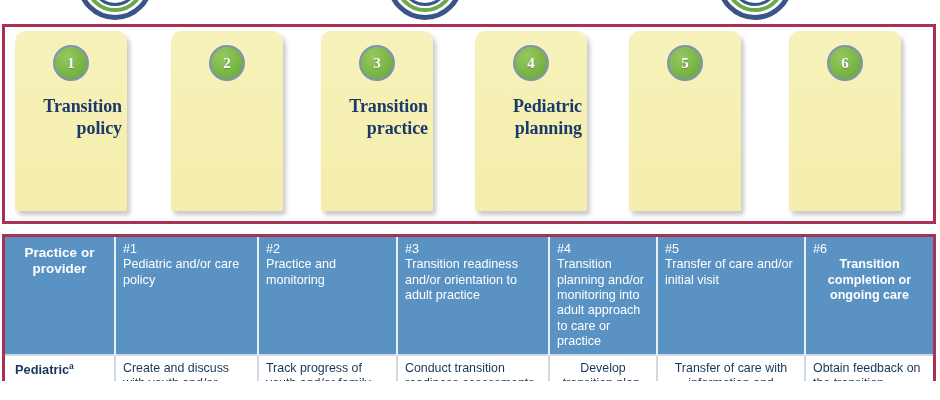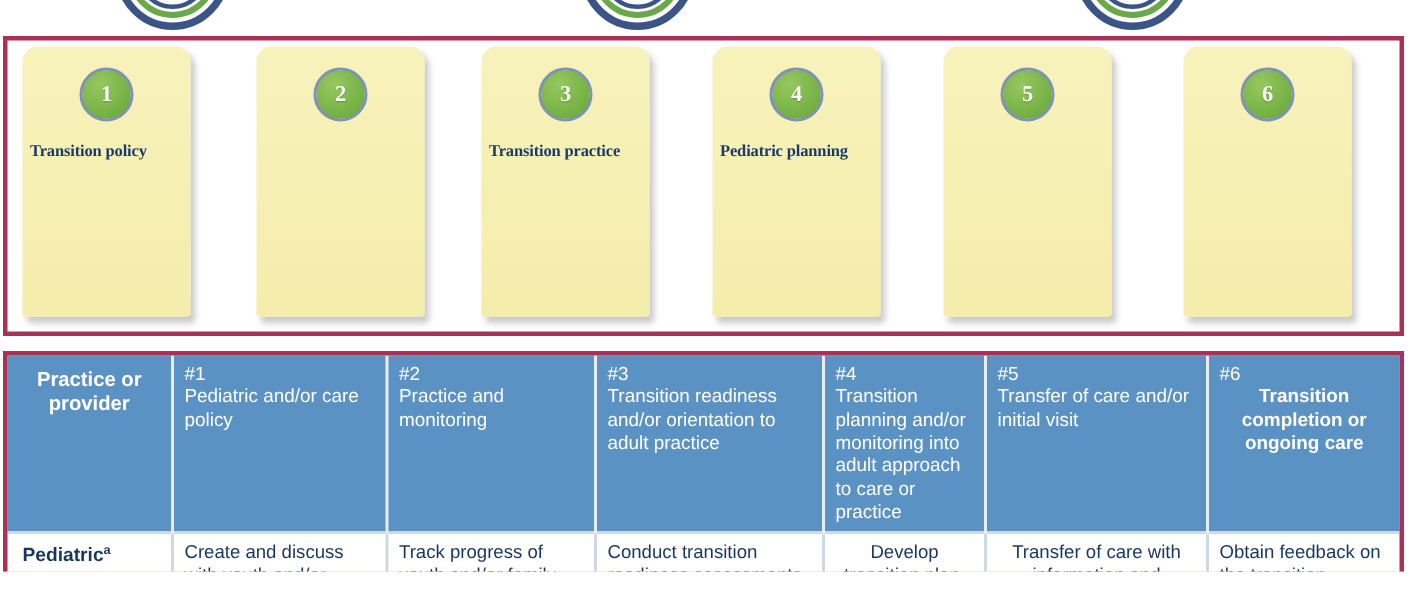--- a/index.html
+++ b/index.html
@@ -94,41 +94,41 @@
     font-weight: bold;
     display: flex;
     align-items: center;
     justify-content: center;
     font-family: "Liberation Serif", serif;
     text-shadow: 0 1px 1px rgba(0,0,0,0.25);
   }
   .step-label {
     margin-top: 14px;
     width: 102px;
-    text-align: left;
+    text-align: right;
     color: #1b3a6b;
     font-family: "Liberation Serif", serif;
     font-weight: bold;
-    font-size: 11px;
+    font-size: 18px;
     line-height: 1.23;
     letter-spacing: -0.1px;
   }
 
   
   .table-panel {
     position: absolute;
     left: 2px;
     top: 234px;
     width: 934px;
     height: 147px;
     box-sizing: border-box;
     border-left: 3px solid #ab3055;
     border-right: 3px solid #ab3055;
     border-top: 3px solid #ab3055;
-    background: #fdba74;
+    background: #737373;
     overflow: hidden;
   }
   table.matrix {
     border-collapse: collapse;
     width: 100%;
     table-layout: fixed;
   }
   table.matrix td {
     vertical-align: top;
     padding: 5px 7px 4px 7px;

